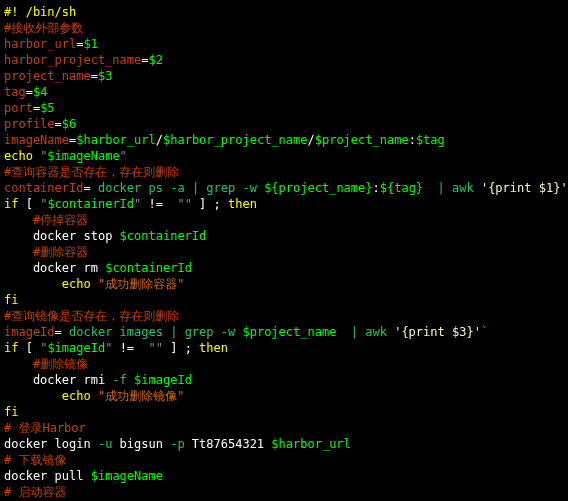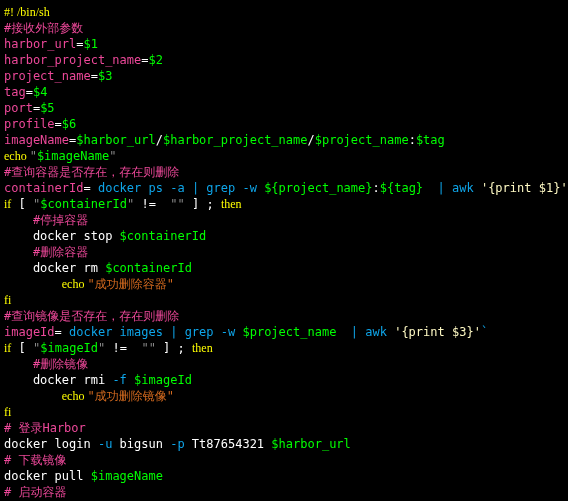--- a/index.html
+++ b/index.html
@@ -13,25 +13,25 @@
     width: 568px;
     height: 501px;
     box-sizing: border-box;
     overflow: hidden;
   }
   pre {
     margin: 0;
     font-family: inherit;
     white-space: pre;
   }
-  .c-yellow { color: #ffff00; font-family: Liberation Serif, serif; }
+  .c-yellow { color: #ffff00; }
   .c-green  { color: #00ff00; }
-  .c-cyan   { color: #ec4899; }
+  .c-cyan   { color: #c2410c; }
   .c-white  { color: #ffffff; }
   .c-gray   { color: #888888; }
-  .c-magenta{ color: #0ea5e9; }
+  .c-magenta{ color: #22c55e; }
   .c-red    { color: #fef9c3; }
   .c-orange { color: #d2691e; }
 </style>
 </head>
 <body>
 
 <pre id="code"><div><span class="c-yellow">#! /bin/sh</span></div><div><span class="c-cyan">#接收外部参数</span></div><div><span class="c-cyan">harbor_url</span><span class="c-white">=</span><span class="c-green">$1</span></div><div><span class="c-cyan">harbor_project_name</span><span class="c-white">=</span><span class="c-green">$2</span></div><div><span class="c-cyan">project_name</span><span class="c-white">=</span><span class="c-green">$3</span></div><div><span class="c-cyan">tag</span><span class="c-white">=</span><span class="c-green">$4</span></div><div><span class="c-cyan">port</span><span class="c-white">=</span><span class="c-green">$5</span></div><div><span class="c-cyan">profile</span><span class="c-white">=</span><span class="c-green">$6</span></div><div><span class="c-cyan">imageName</span><span class="c-white">=</span><span class="c-green">$harbor_url</span><span class="c-white">/</span><span class="c-green">$harbor_project_name</span><span class="c-white">/</span><span class="c-green">$project_name</span><span class="c-white">:</span><span class="c-green">$tag</span></div><div><span class="c-yellow">echo </span><span class="c-gray">"</span><span class="c-green">$imageName</span><span class="c-gray">"</span></div><div><span class="c-cyan">#查询容器是否存在，存在则删除</span></div><div><span class="c-cyan">containerId</span><span class="c-white">=</span><span class="c-magenta"> docker ps </span><span class="c-magenta">-a</span><span class="c-magenta"> | grep </span><span class="c-magenta">-w </span><span class="c-green">${project_name}</span><span class="c-white">:</span><span class="c-green">${tag}</span><span class="c-magenta">  | awk </span><span class="c-red">'{print $1}'</span><span class="c-magenta">`</span></div><div><span class="c-yellow">if</span><span class="c-white"> [ </span><span class="c-gray">"</span><span class="c-green">$containerId</span><span class="c-gray">"</span><span class="c-white"> !=  </span><span class="c-gray">""</span><span class="c-white"> ] ; </span><span class="c-yellow">then</span></div><div><span class="c-white">    </span><span class="c-cyan">#停掉容器</span></div><div><span class="c-white">    docker stop </span><span class="c-green">$containerId</span></div><div><span class="c-white">    </span><span class="c-cyan">#删除容器</span></div><div><span class="c-white">    docker rm </span><span class="c-green">$containerId</span></div><div><span class="c-white">        </span><span class="c-yellow">echo </span><span class="c-orange">"成功删除容器"</span></div><div><span class="c-yellow">fi</span></div><div><span class="c-cyan">#查询镜像是否存在，存在则删除</span></div><div><span class="c-cyan">imageId</span><span class="c-white">=</span><span class="c-magenta"> docker images | grep </span><span class="c-magenta">-w </span><span class="c-green">$project_name</span><span class="c-magenta">  | awk </span><span class="c-red">'{print $3}'</span><span class="c-magenta">`</span></div><div><span class="c-yellow">if</span><span class="c-white"> [ </span><span class="c-gray">"</span><span class="c-green">$imageId</span><span class="c-gray">"</span><span class="c-white"> !=  </span><span class="c-gray">""</span><span class="c-white"> ] ; </span><span class="c-yellow">then</span></div><div><span class="c-white">    </span><span class="c-cyan">#删除镜像</span></div><div><span class="c-white">    docker rmi </span><span class="c-magenta">-f </span><span class="c-green">$imageId</span></div><div><span class="c-white">        </span><span class="c-yellow">echo </span><span class="c-orange">"成功删除镜像"</span></div><div><span class="c-yellow">fi</span></div><div><span class="c-cyan"># 登录Harbor</span></div><div><span class="c-white">docker login </span><span class="c-magenta">-u</span><span class="c-white"> bigsun </span><span class="c-magenta">-p</span><span class="c-white"> Tt87654321 </span><span class="c-green">$harbor_url</span></div><div><span class="c-cyan"># 下载镜像</span></div><div><span class="c-white">docker pull </span><span class="c-green">$imageName</span></div><div><span class="c-cyan"># 启动容器</span></div><div></div></pre>
 
 </body></html>

